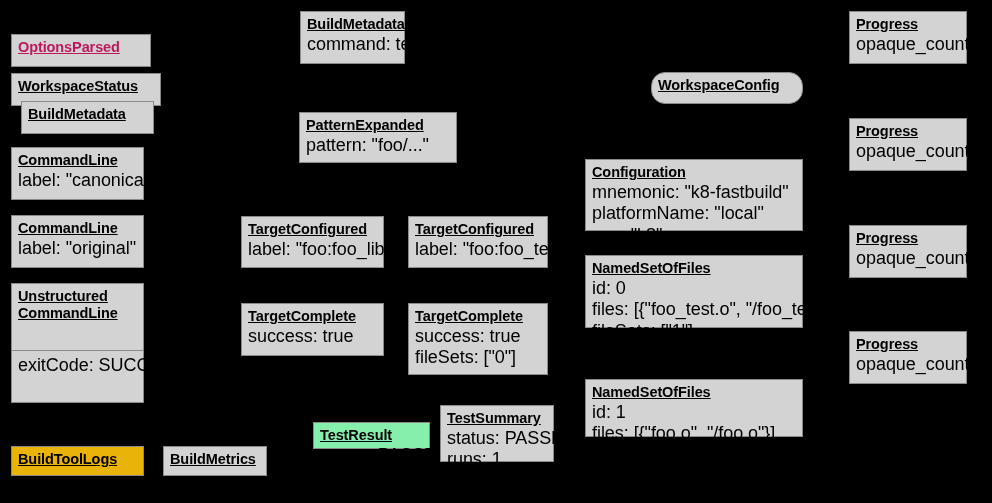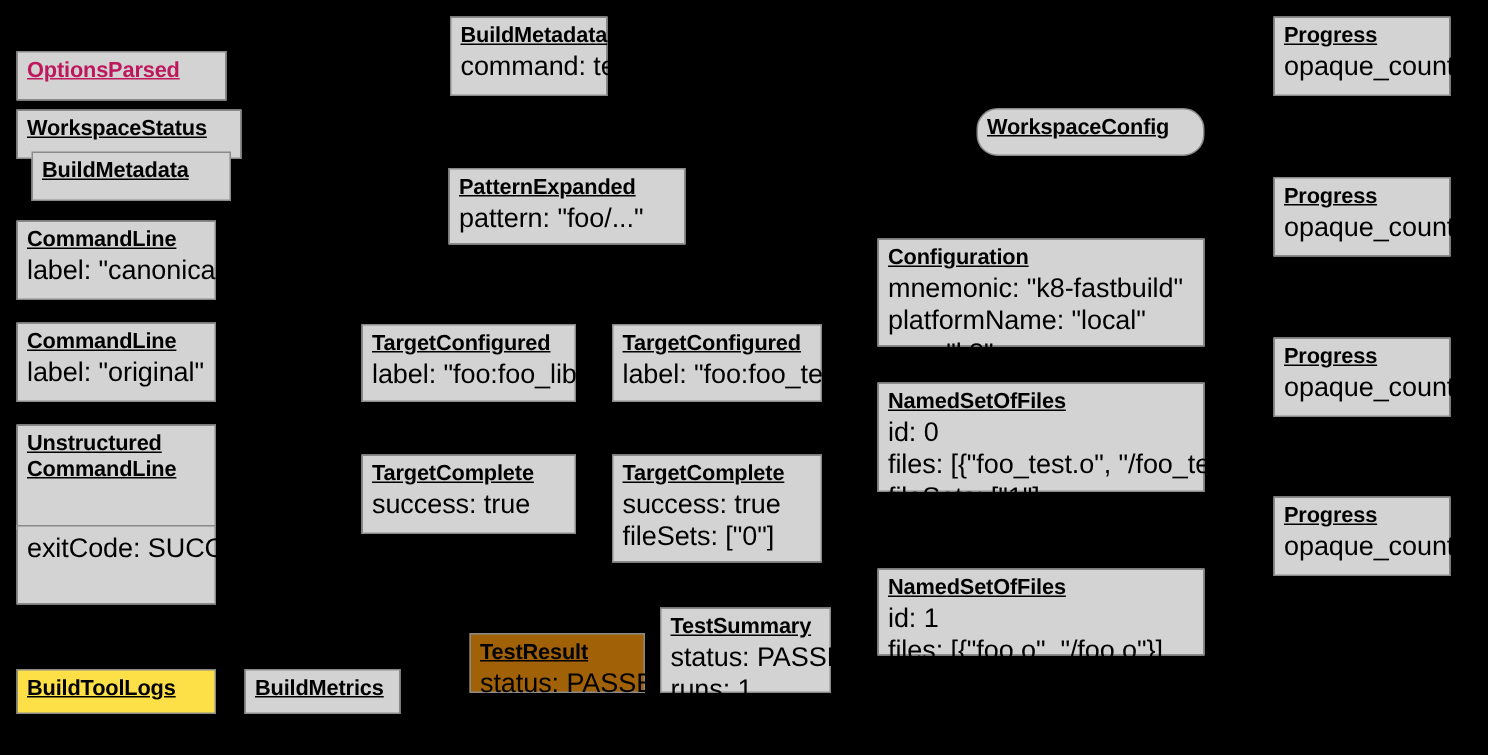--- a/index.html
+++ b/index.html
@@ -75,21 +75,21 @@
     <div class="node" style="left: 11px; top: 283px; width: 133px; height: 70px; background: rgb(211, 211, 211); border-color: rgb(138, 138, 138); color: rgb(0, 0, 0);">
       <span class="node-title">Unstructured
 CommandLine</span>
       <span class="node-fields"></span>
     </div>
     <div class="node" style="left: 11px; top: 350px; width: 133px; height: 53px; background: rgb(211, 211, 211); border-color: rgb(138, 138, 138); color: rgb(0, 0, 0);">
       <span class="node-fields">
         <span class="node-field">exitCode: SUCCESS</span>
       </span>
     </div>
-    <div class="node" style="left: 11px; top: 446px; width: 133px; height: 30px; background: #fde047; border-color: rgb(138, 138, 138); color: rgb(0, 0, 0);">
+    <div class="node" style="left: 11px; top: 446px; width: 133px; height: 30px; background: #eab308; border-color: rgb(138, 138, 138); color: rgb(0, 0, 0);">
       <span class="node-title">BuildToolLogs</span>
       <span class="node-fields"></span>
     </div>
     <div class="node" style="left: 163px; top: 446px; width: 104px; height: 30px; background: rgb(211, 211, 211); border-color: rgb(138, 138, 138); color: rgb(0, 0, 0);">
       <span class="node-title">BuildMetrics</span>
       <span class="node-fields"></span>
     </div>
     <div class="node" style="left: 300px; top: 11px; width: 105px; height: 53px; background: rgb(211, 211, 211); border-color: rgb(138, 138, 138); color: rgb(0, 0, 0);">
       <span class="node-title">BuildMetadata</span>
       <span class="node-fields">
@@ -120,21 +120,21 @@
         <span class="node-field">success: true</span>
       </span>
     </div>
     <div class="node" style="left: 408px; top: 303px; width: 140px; height: 72px; background: rgb(211, 211, 211); border-color: rgb(138, 138, 138); color: rgb(0, 0, 0);">
       <span class="node-title">TargetComplete</span>
       <span class="node-fields">
         <span class="node-field">success: true</span>
         <span class="node-field">fileSets: ["0"]</span>
       </span>
     </div>
-    <div class="node" style="left: 313px; top: 422px; width: 117px; height: 40px; background: #a16207; border-color: rgb(138, 138, 138); color: rgb(0, 0, 0);">
+    <div class="node" style="left: 313px; top: 422px; width: 117px; height: 27px; background: #86efac; border-color: rgb(138, 138, 138); color: rgb(0, 0, 0);">
       <span class="node-title">TestResult</span>
       <span class="node-fields">
         <span class="node-field">status: PASSED</span>
       </span>
     </div>
     <div class="node" style="left: 440px; top: 405px; width: 114px; height: 57px; background: rgb(211, 211, 211); border-color: rgb(138, 138, 138); color: rgb(0, 0, 0);">
       <span class="node-title">TestSummary</span>
       <span class="node-fields">
         <span class="node-field">status: PASSED</span>
         <span class="node-field">runs: 1</span>

